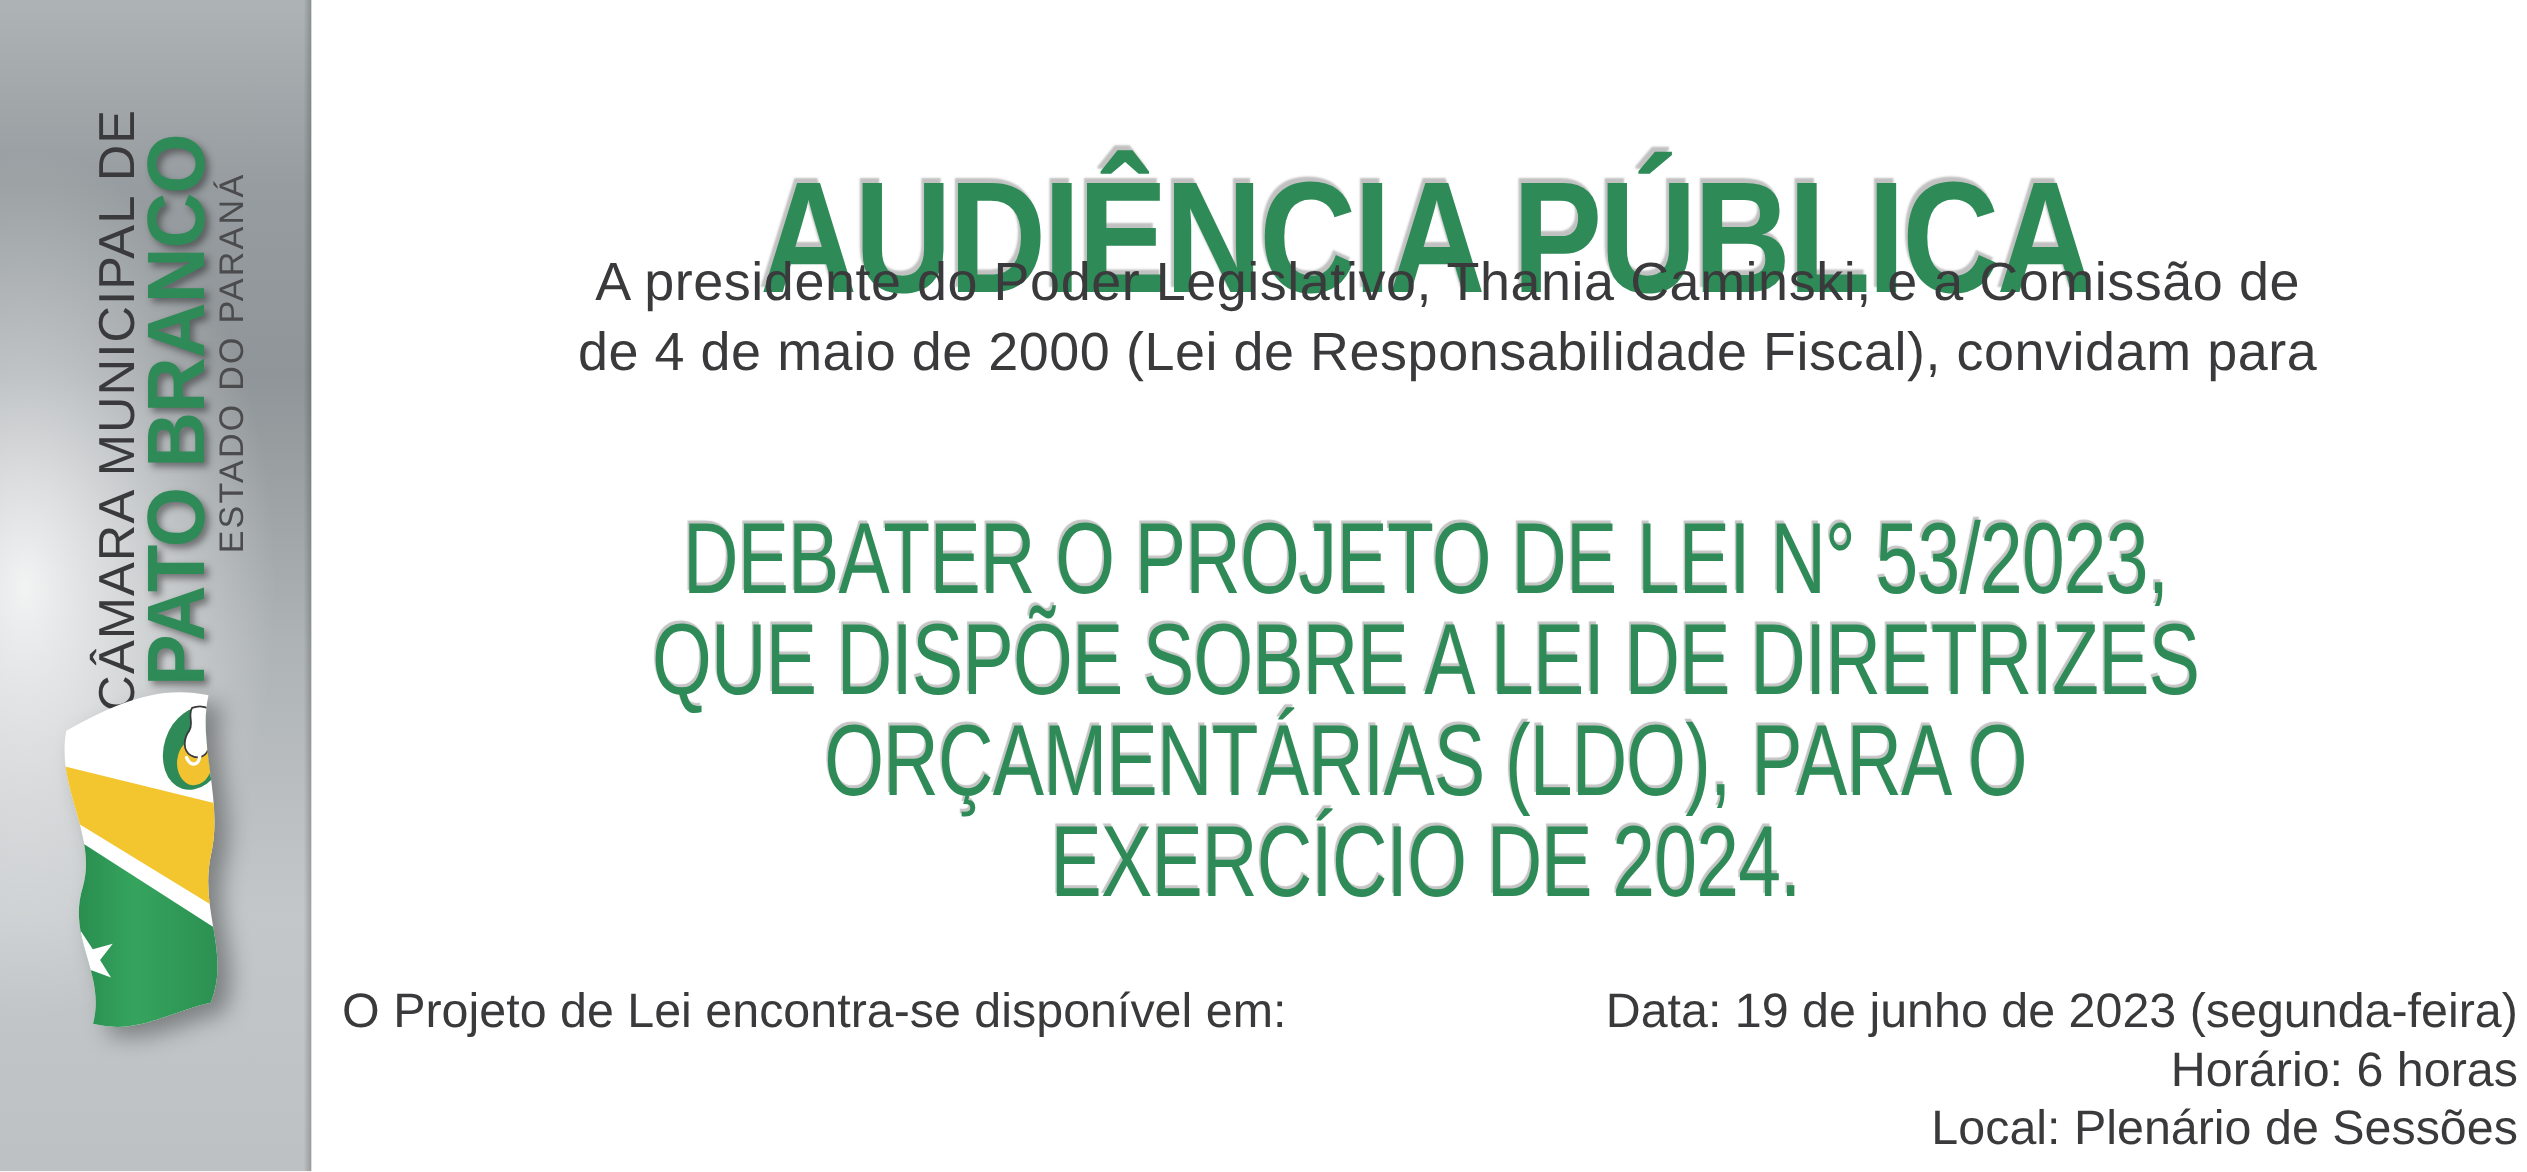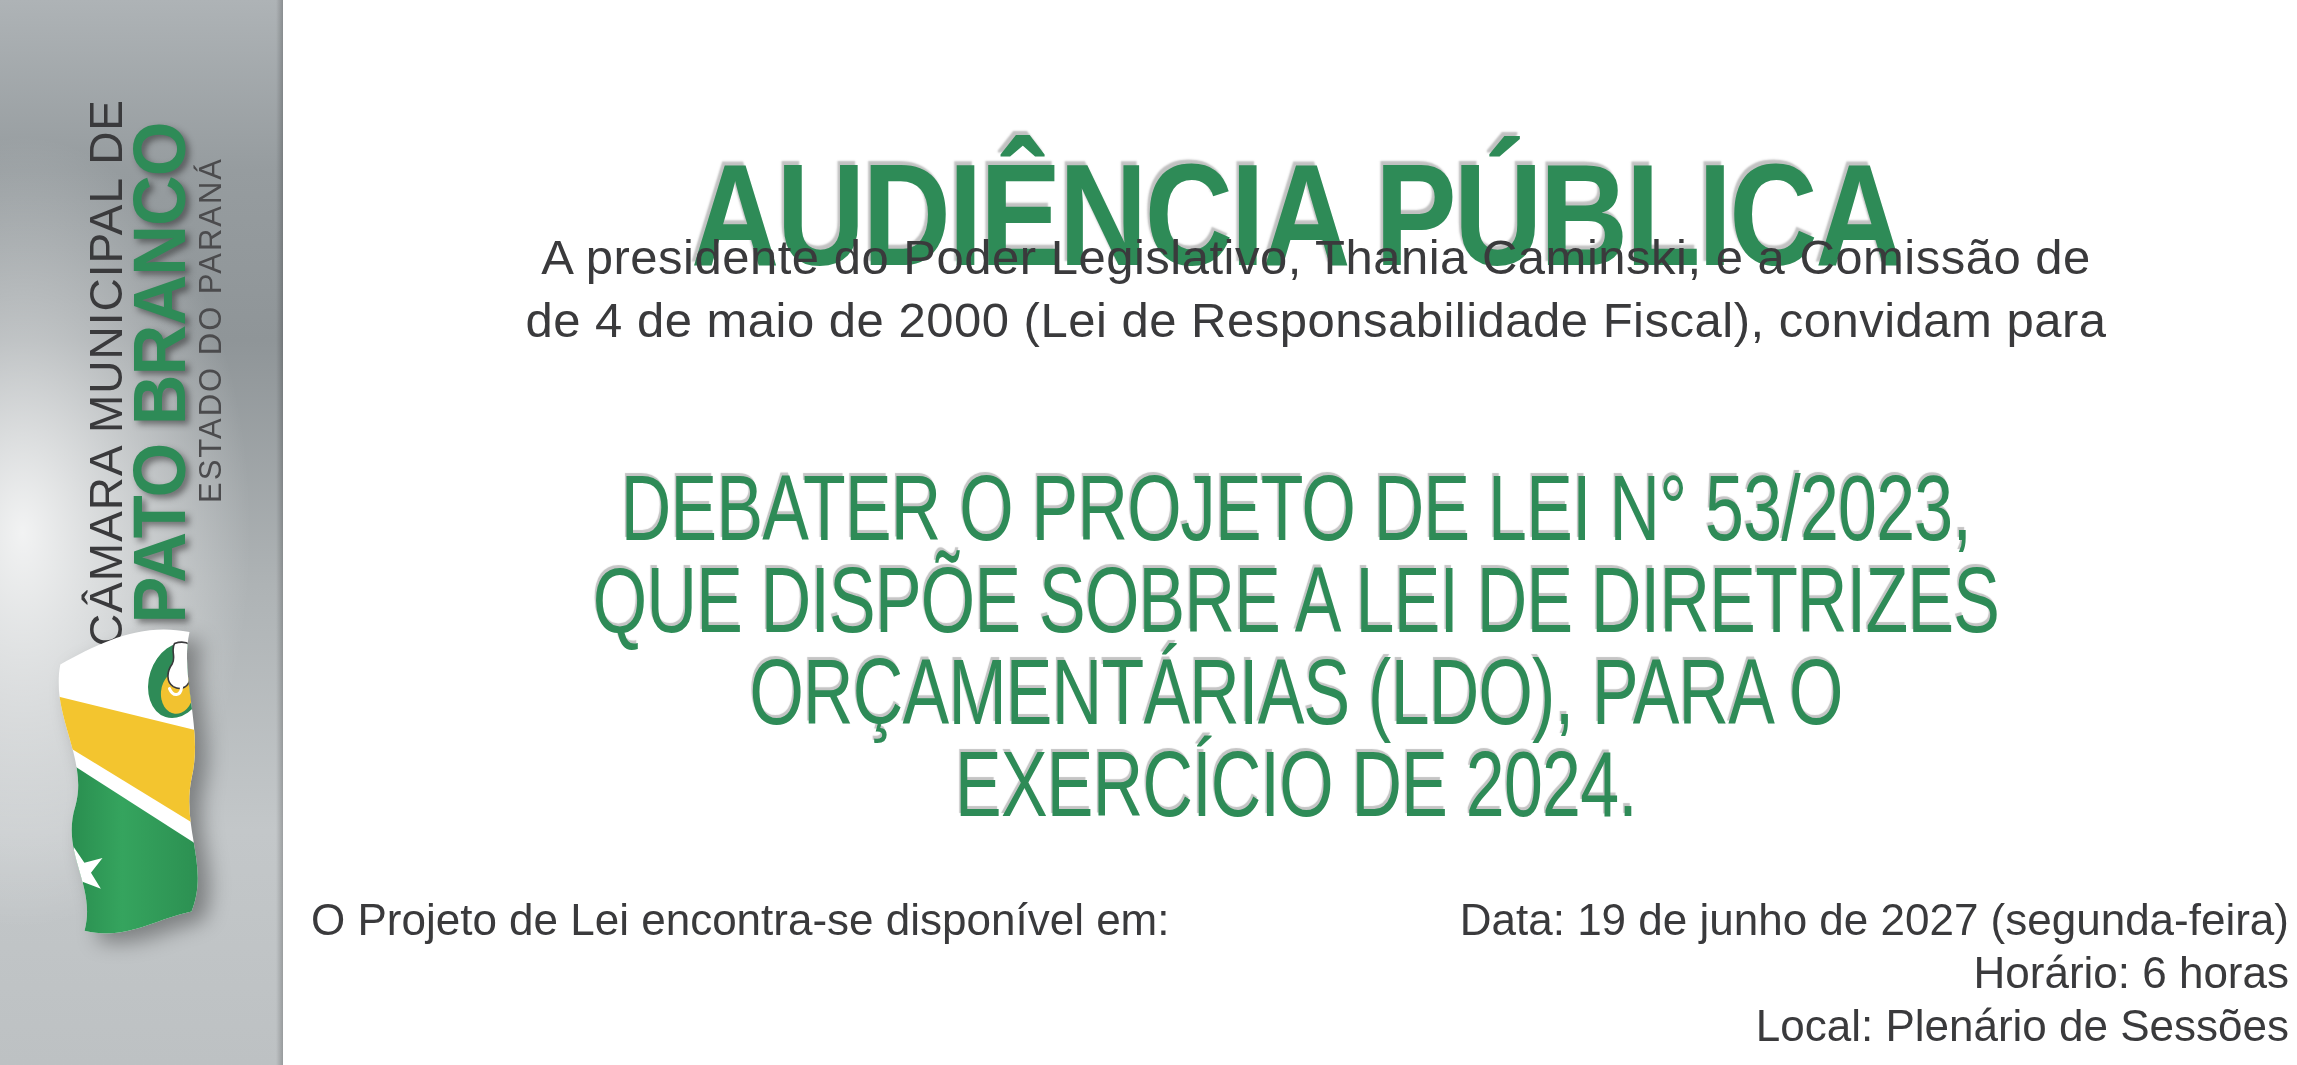--- a/index.html
+++ b/index.html
@@ -122,20 +122,20 @@
       <div class="sline">QUE DISPÕE SOBRE A LEI DE DIRETRIZES</div>
       <div class="sline">ORÇAMENTÁRIAS (LDO), PARA O</div>
       <div class="sline">EXERCÍCIO DE 2024.</div>
     </div>
 
     <div class="footer">
       <div class="f-left">
         <div>O Projeto de Lei encontra-se disponível em:</div>
       </div>
       <div class="f-right">
-        <div>Data: 19 de junho de 2027 (segunda-feira)</div>
+        <div>Data: 19 de junho de 2023 (segunda-feira)</div>
         <div>Horário: 6 horas</div>
         <div>Local: Plenário de Sessões</div>
       </div>
     </div>
 
   </main>
 </div>
 
 </body></html>

